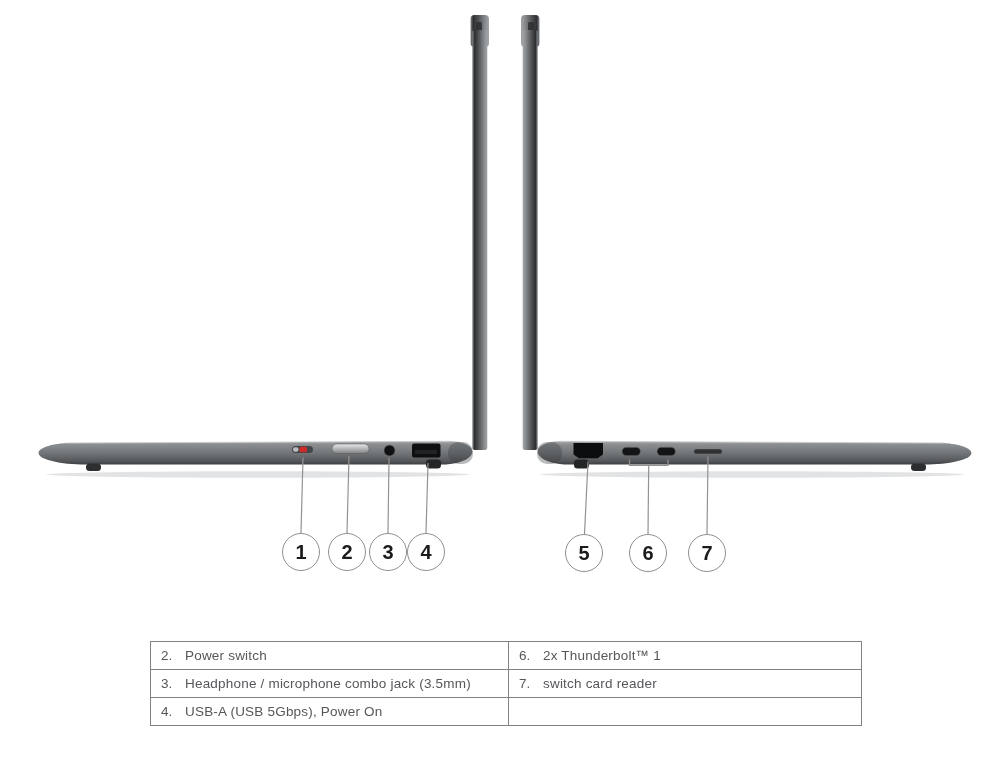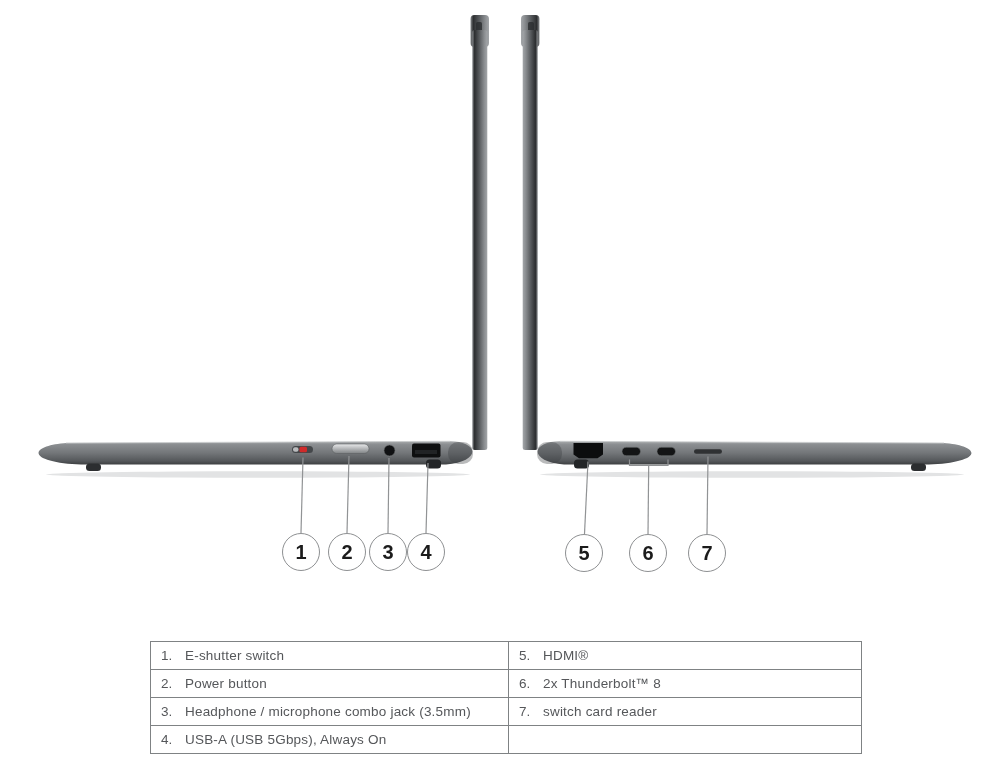--- a/index.html
+++ b/index.html
@@ -132,45 +132,37 @@
   </div>
 
   <table class="legend">
     <colgroup>
         <col style="width:358px">
         <col style="width:353px">
       </colgroup>
     <tbody>
       <tr>
         <td>
-          <span class="num">1.</span><span class="lbl">E-shutter switch</span>
+          <span class="num">2.</span><span class="lbl">Power switch</span>
         </td>
         <td>
-          <span class="num">5.</span><span class="lbl">HDMI®</span>
-        </td>
-      </tr>
-      <tr>
-        <td>
-          <span class="num">2.</span><span class="lbl">Power button</span>
-        </td>
-        <td>
-          <span class="num">6.</span><span class="lbl">2x Thunderbolt™ 8</span>
+          <span class="num">6.</span><span class="lbl">2x Thunderbolt™ 1</span>
         </td>
       </tr>
       <tr>
         <td>
           <span class="num">3.</span><span class="lbl">Headphone / microphone combo jack (3.5mm)</span>
         </td>
         <td>
           <span class="num">7.</span><span class="lbl">switch card reader</span>
         </td>
       </tr>
       <tr>
         <td>
-          <span class="num">4.</span><span class="lbl">USB-A (USB 5Gbps), Always On</span>
+          <span class="num">4.</span><span class="lbl">USB-A (USB 5Gbps), Power On</span>
         </td>
         <td>
           <span class="num"></span><span class="lbl"></span>
         </td>
       </tr>
     </tbody>
   </table>
 
 </div>
 

